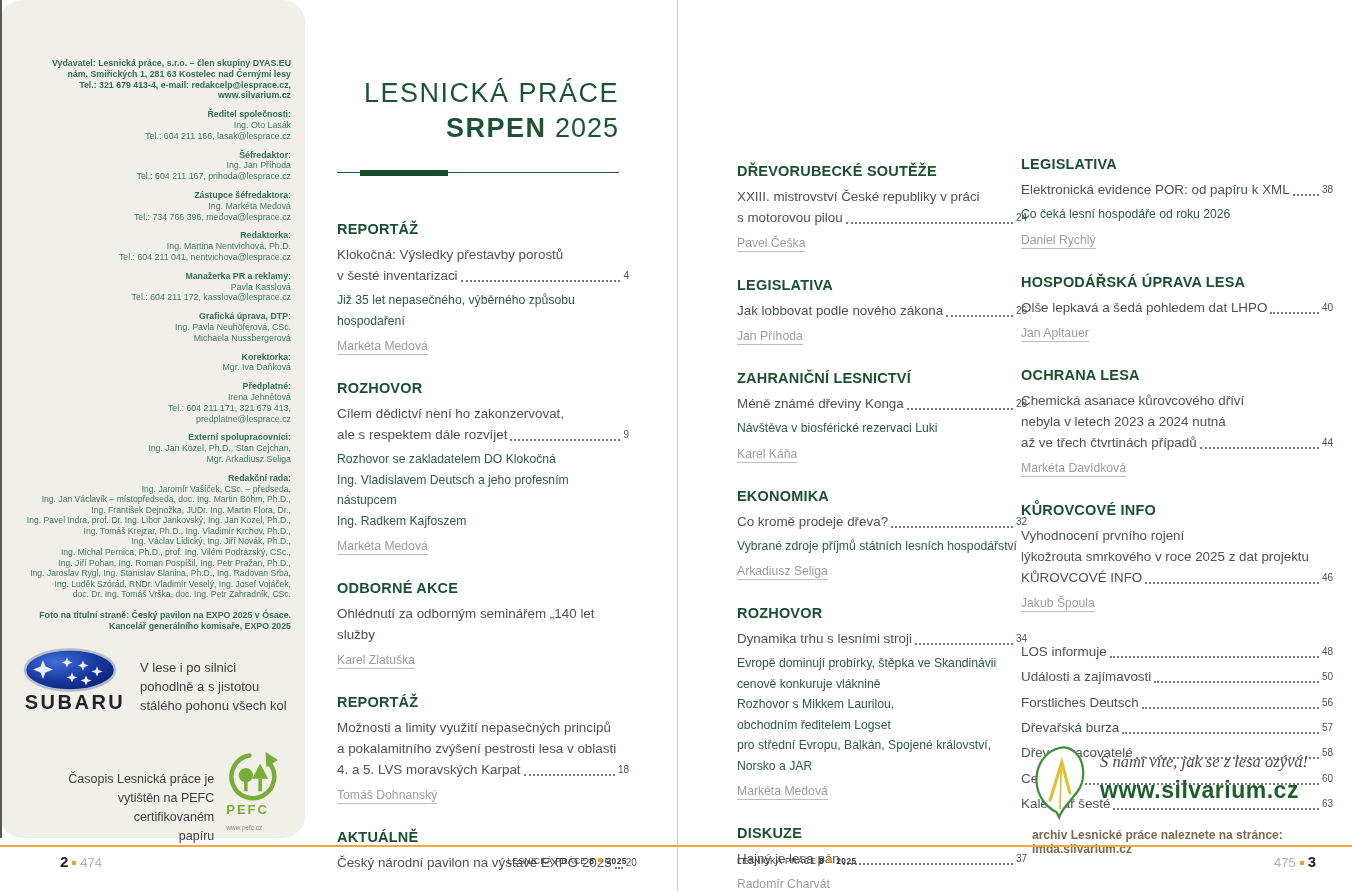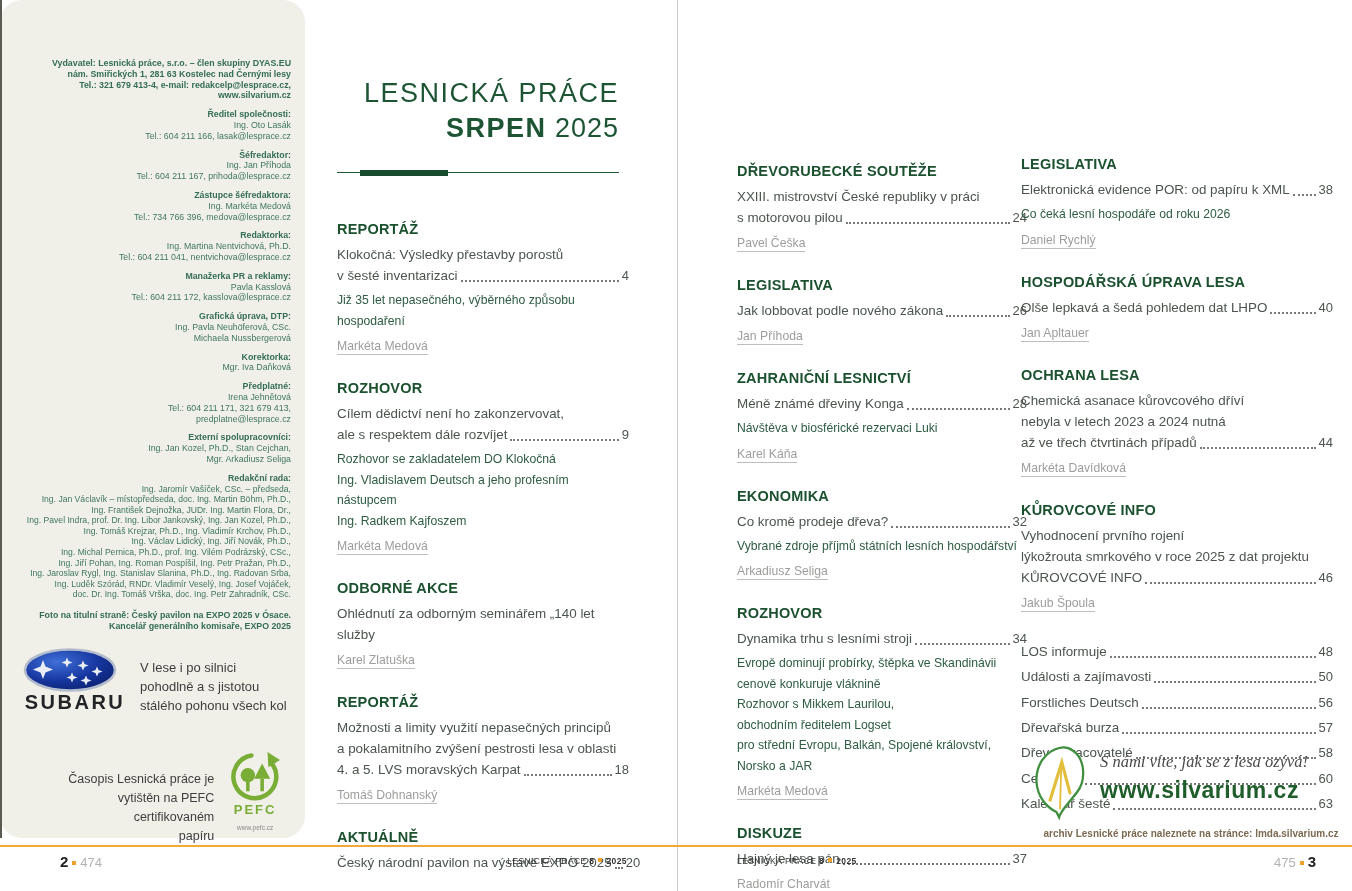--- a/index.html
+++ b/index.html
@@ -21,21 +21,21 @@
   .rada .ln { font-size:8.6px; line-height:10.6px; }
   .foto { margin-top:10px; font-weight:bold; color:#346e54; }
   
   .subaru-row { position:absolute; left:22px; top:648px; width:268px; display:flex; text-align:left; }
   .subaru-logo { width:106px; }
   .subaru-word { font-weight:bold; font-size:20px; letter-spacing:2.5px; color:#222326; margin-top:1px; text-align:center; }
   .subaru-tagline { margin-left:12px; padding-top:10px; font-size:13px; line-height:19px; color:#3e3e3e; }
   
   .pefc-row { position:absolute; left:46px; top:752px; width:238px; display:flex; justify-content:flex-end; text-align:right; }
   .pefc-text { font-size:12.5px; line-height:19px; color:#3e3e3e; padding-top:18px; }
-  .pefc-logo { width:62px; margin-left:12px; text-align:center; }
+  .pefc-logo { width:62px; margin-left:12px; text-align:left; }
   .pefc-word { font-weight:bold; font-size:13px; letter-spacing:2px; color:#79ad36; }
   .pefc-url { font-size:6.5px; color:#8a8a86; margin-top:7px; }
   
   .spine { position:absolute; left:677px; top:0; width:1px; height:891px; background:#c9c9c7; }
   
   .masthead { position:absolute; left:337px; top:78px; width:282px; text-align:right; color:#1c5434; }
   .mh1 { font-size:27px; letter-spacing:1.5px; font-weight:400; }
   .mh2 { font-size:27px; letter-spacing:1px; margin-top:4px; font-weight:400; }
   .mh2 b { font-weight:bold; letter-spacing:1.5px; }
   .mh-rule { position:absolute; left:337px; top:172px; width:282px; border-top:1px solid #1c5434; }
@@ -44,35 +44,35 @@
   .toc-col { position:absolute; }
   .c1 { left:337px; top:221px; width:292px; }
   .c2 { left:737px; top:163px; width:290px; }
   .c3 { left:1021px; top:156px; width:312px; }
   .sec { margin-bottom:25px; }
   .cat { font-size:14.5px; font-weight:bold; color:#1c5130; margin-bottom:7px; letter-spacing:0.2px; }
   .pre .ln, .tl { font-size:13.4px; line-height:21px; color:#4b554e; }
   .trow { display:flex; align-items:flex-end; }
   .tl { white-space:nowrap; }
   .leader { flex:1; margin:0 3px; border-bottom:2px dotted #767b76; transform:translateY(-4px); min-width:8px; }
-  .pg { font-size:13px; line-height:21px; color:#4b554e; }
+  .pg { font-size:10px; line-height:21px; color:#4b554e; }
   .sub { margin-top:4px; }
   .sub .ln { font-size:12.2px; line-height:20.5px; color:#2e5c42; }
   .sub:empty, .pre:empty { display:none; }
   .author-wrap { margin-top:5px; }
   .author { font-size:12.2px; color:#9d9d9b; border-bottom:1px solid #bdbdbb; padding-bottom:1px; display:inline-block; text-decoration:none; cursor:pointer; }
   .lrow { display:flex; align-items:flex-end; height:25.4px; }
   .listing { margin-top:2px; }
   
   .silvarium { position:absolute; left:1032px; top:744px; width:318px; }
   .sil-flex { display:flex; }
   .sil-right { margin-left:12px; padding-top:8px; }
   .sil-tagline { font-family:"Liberation Serif", serif; font-style:italic; font-size:16.5px; color:#4a4a4a; }
   .sil-url { font-size:23px; font-weight:bold; color:#1f5d2b; letter-spacing:0.5px; margin-top:5px; cursor:pointer; }
-  .sil-archive { font-size:10px; font-weight:bold; color:#7b6950; margin-top:6px; text-align:center; width:100%; }
+  .sil-archive { font-size:12px; font-weight:bold; color:#7b6950; margin-top:6px; width:100%; }
   
   .rule-orange { position:absolute; left:0; top:845px; width:1352px; height:2px; background:#f3a83a; }
   .folio, .journal { position:absolute; top:853px; }
   .folio-left { left:60px; }
   .folio-right { left:1240px; width:76px; text-align:right; }
   .pnum-b { font-size:15px; font-weight:bold; color:#222; }
   .pnum-g { font-size:13px; color:#b3b3b1; }
   .sq { display:inline-block; width:4px; height:4px; background:#f0a32a; margin:0 4px 2px 4px; }
   .journal { font-size:8.5px; letter-spacing:0.4px; color:#333; top:856px; }
   .j-left { left:450px; width:177px; text-align:right; }

